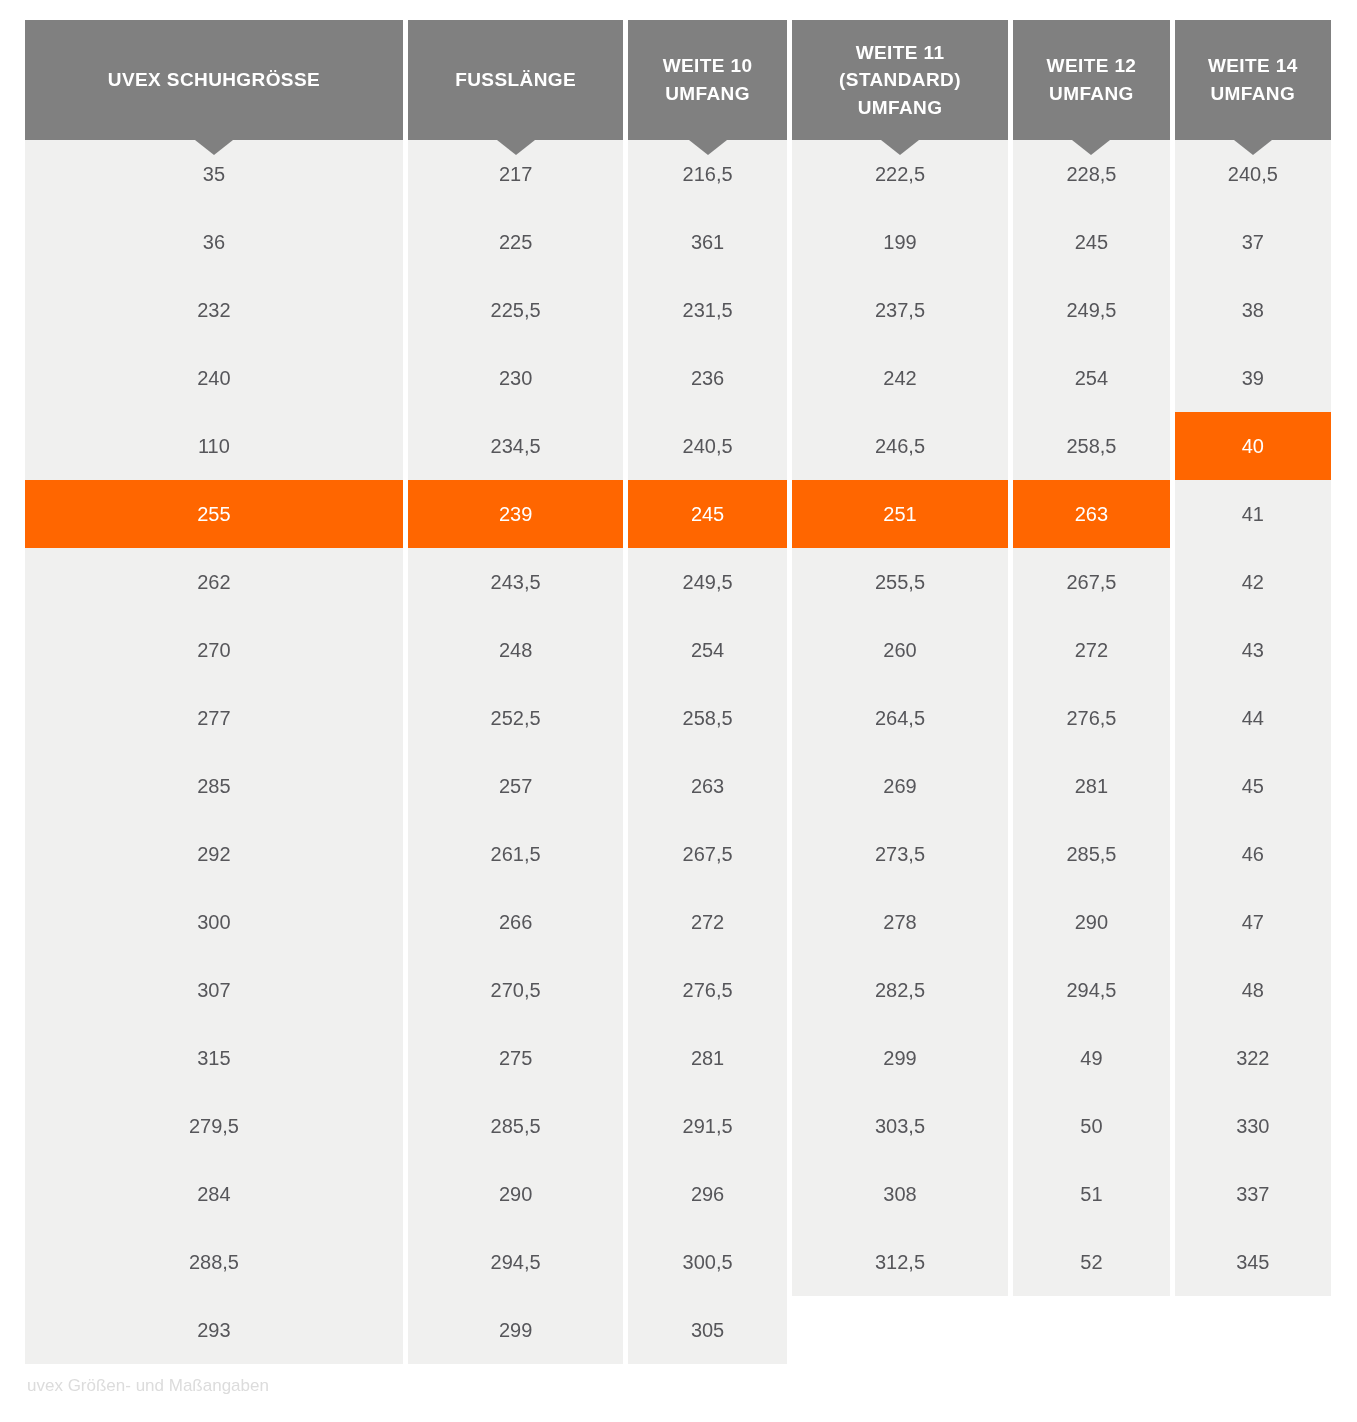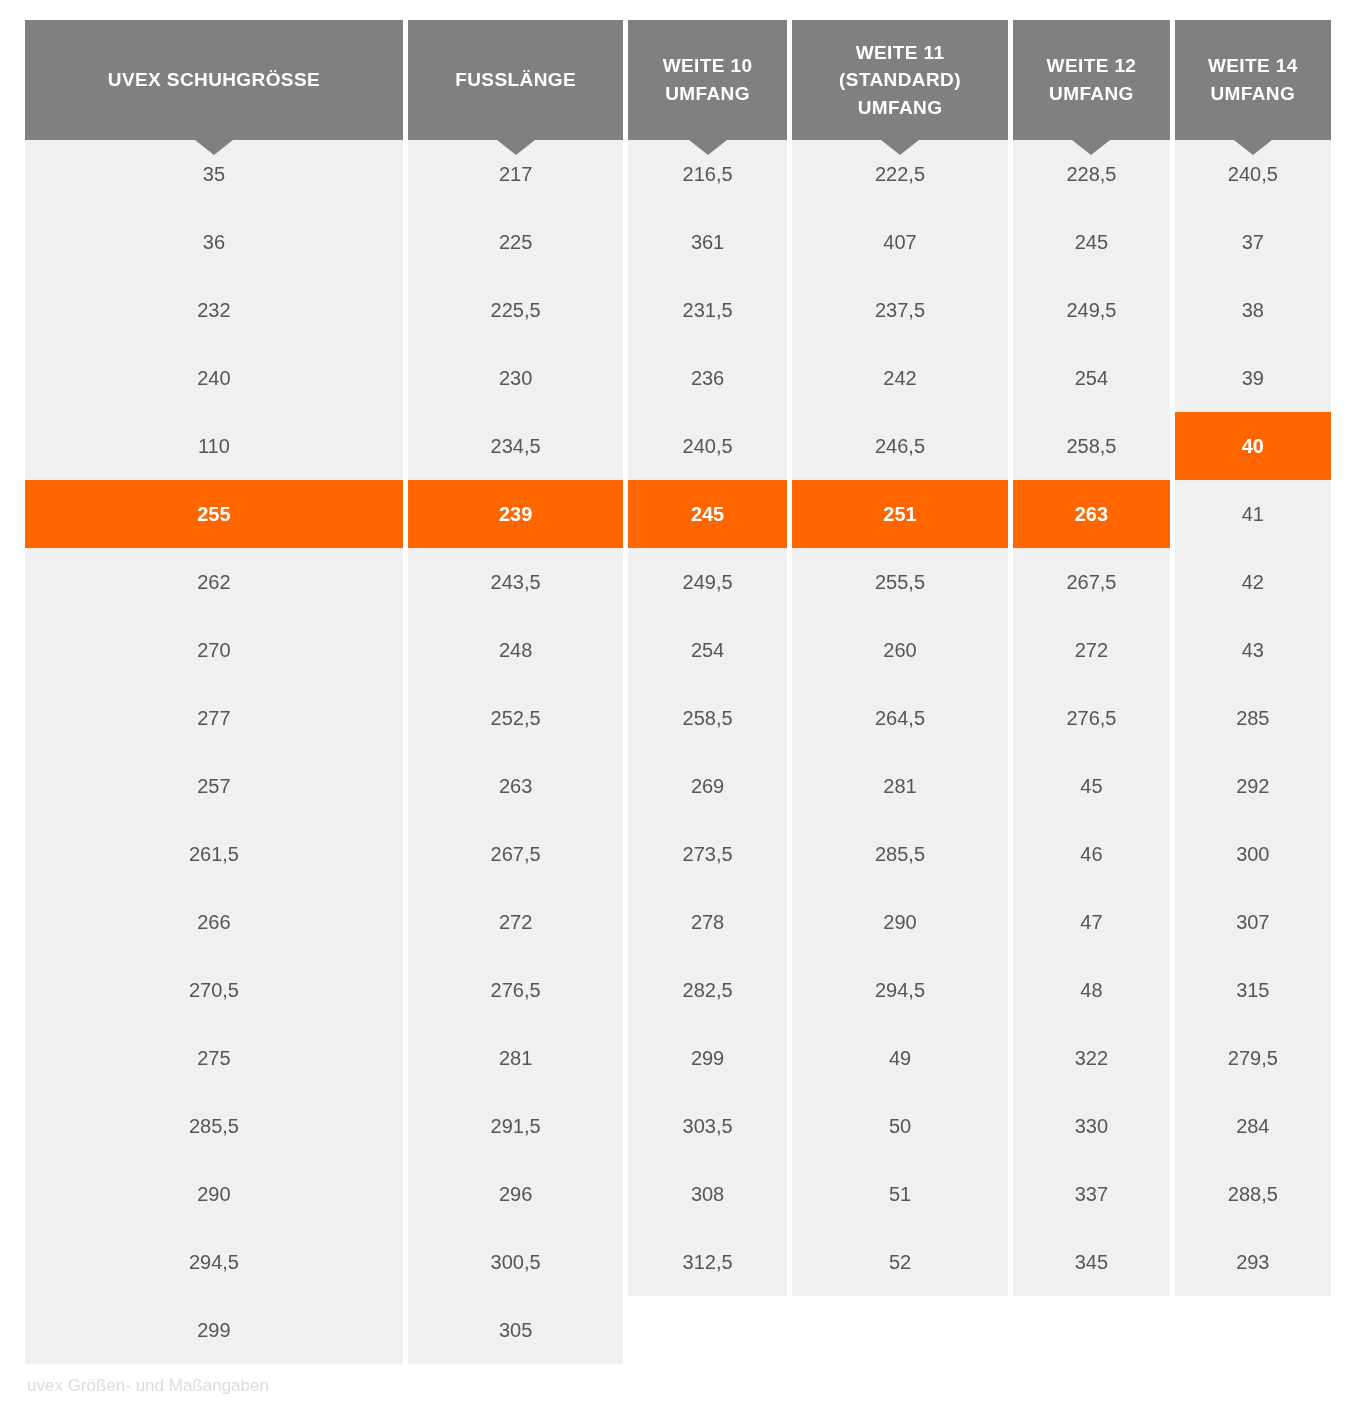--- a/index.html
+++ b/index.html
@@ -66,21 +66,20 @@
     color:var(--cell-text);
     height:68px;
     display:flex;
     align-items:center;
     justify-content:center;
     font-size:20px;
   }
   .cell.hl{
     background:var(--highlight-bg);
     color:var(--highlight-text);
-    font-weight:bold;
   }
   .caption{
     position:absolute;
     left:27px;
     top:1376px;
     font-size:17px;
     color:var(--caption-text);
   }
 </style>
 </head>
@@ -121,21 +120,21 @@
 
   <div class="cell">35</div>
       <div class="cell">217</div>
       <div class="cell">216,5</div>
       <div class="cell">222,5</div>
       <div class="cell">228,5</div>
       <div class="cell">240,5</div>
       <div class="cell">36</div>
       <div class="cell">225</div>
       <div class="cell">361</div>
-      <div class="cell">407</div>
+      <div class="cell">199</div>
       <div class="cell">245</div>
       <div class="cell">37</div>
       <div class="cell">232</div>
       <div class="cell">225,5</div>
       <div class="cell">231,5</div>
       <div class="cell">237,5</div>
       <div class="cell">249,5</div>
       <div class="cell">38</div>
       <div class="cell">240</div>
       <div class="cell">230</div>
@@ -165,20 +164,21 @@
       <div class="cell">248</div>
       <div class="cell">254</div>
       <div class="cell">260</div>
       <div class="cell">272</div>
       <div class="cell">43</div>
       <div class="cell">277</div>
       <div class="cell">252,5</div>
       <div class="cell">258,5</div>
       <div class="cell">264,5</div>
       <div class="cell">276,5</div>
+      <div class="cell">44</div>
       <div class="cell">285</div>
       <div class="cell">257</div>
       <div class="cell">263</div>
       <div class="cell">269</div>
       <div class="cell">281</div>
       <div class="cell">45</div>
       <div class="cell">292</div>
       <div class="cell">261,5</div>
       <div class="cell">267,5</div>
       <div class="cell">273,5</div>

